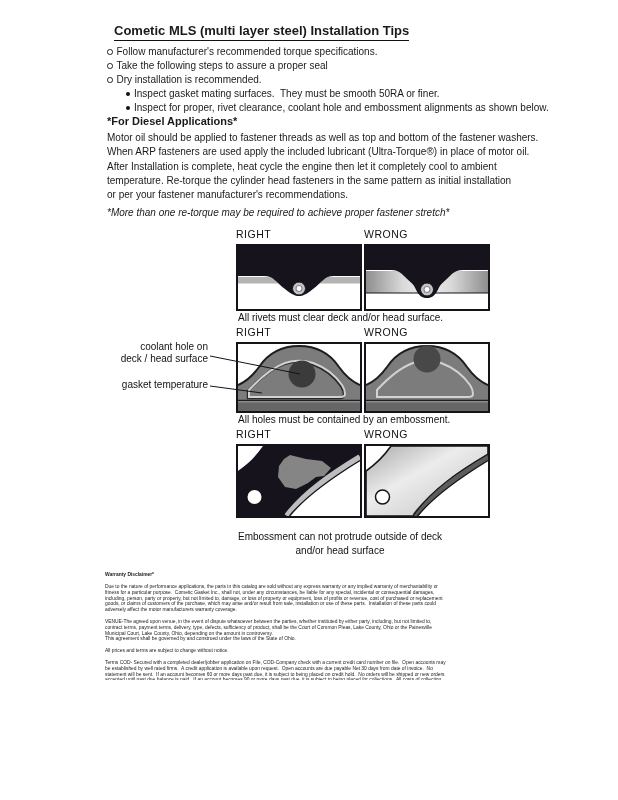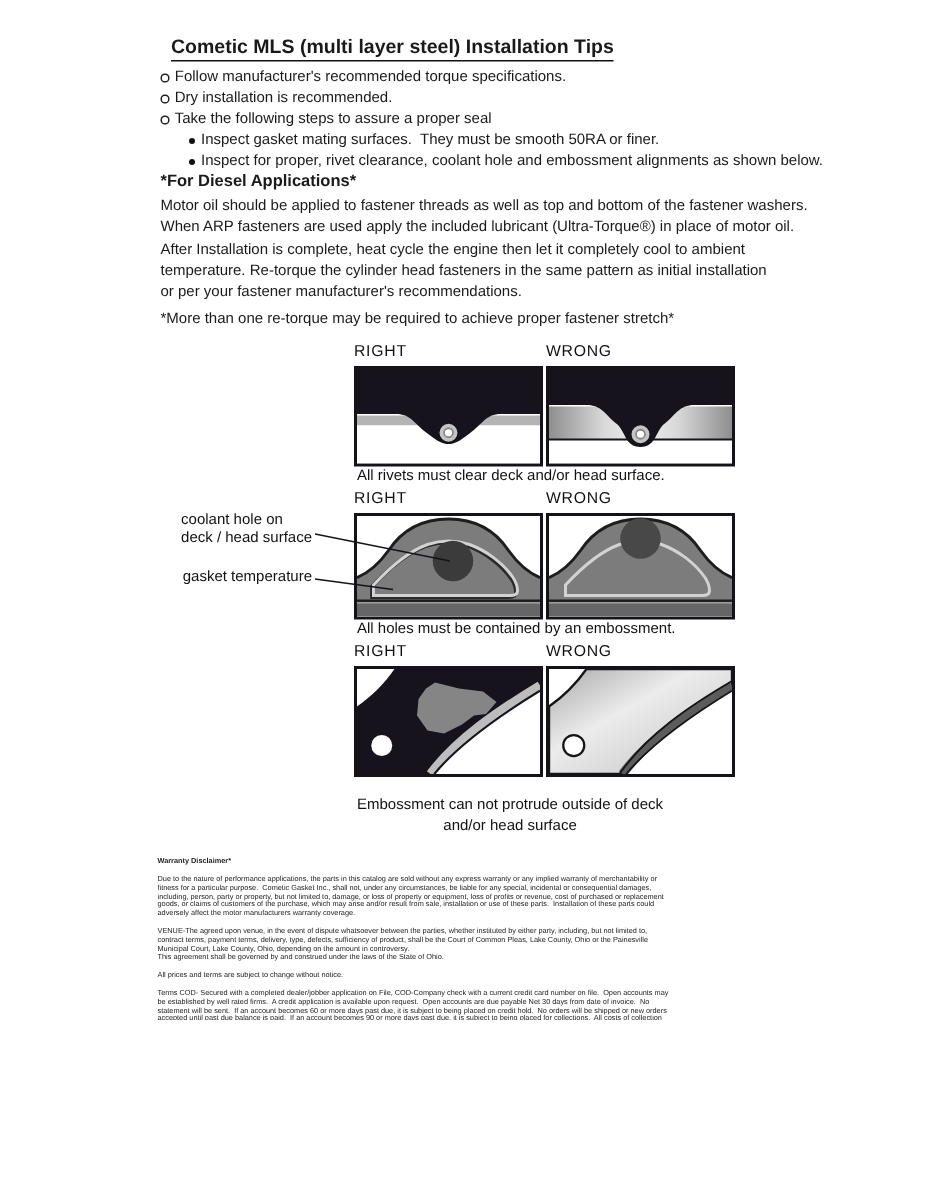--- a/index.html
+++ b/index.html
@@ -19,49 +19,49 @@
   .ob{width:3.5px;height:3.5px;border:1px solid #222;border-radius:50%;margin:4px 4px 0 0;flex:0 0 auto;}
   .fb{width:4px;height:4px;background:#111;border-radius:50%;margin:4.5px 4px 0 0;flex:0 0 auto;}
   .sub{margin-left:19px;}
   
   .h2{left:107px;top:115px;font-size:11px;font-weight:bold;}
   .para{font-size:10px;line-height:14px;white-space:pre;}
   
   .dlabel{width:126px;text-align:left;font-size:10.5px;font-weight:normal;letter-spacing:.5px;color:#111;}
   .dcap{font-size:10px;line-height:14px;white-space:pre-line;color:#111;text-align:center;}
   .panel{background:#fff;border:2px solid #15121a;width:122px;overflow:hidden;line-height:0;}
-  .callout{font-size:10px;line-height:12px;text-align:left;white-space:pre-line;color:#111;}
+  .callout{font-size:10px;line-height:12px;text-align:right;white-space:pre-line;color:#111;}
   
   .legal{left:105px;top:572px;width:430px;color:#222;}
   .legal-h{font-size:4.9px;font-weight:bold;margin:0 0 7px 0;white-space:pre;}
   .legal-p{font-size:4.9px;line-height:5.8px;margin:0 0 6px 0;white-space:pre;}
   .pagenum{left:375px;top:761px;font-size:12.5px;color:#2a2a2a;letter-spacing:.3px;margin-left:16px;}
 </style>
 </head>
 <body>
 
 <div class="page">
 
   <div class="abs title">Cometic MLS (multi layer steel) Installation Tips</div>
 
   <div class="abs tips">
     <div class="tipline"><span class="ob"></span><span>Follow manufacturer's recommended torque specifications.</span></div>
+    <div class="tipline"><span class="ob"></span><span>Take the following steps to assure a proper seal</span></div>
     <div class="tipline"><span class="ob"></span><span>Dry installation is recommended.</span></div>
-    <div class="tipline"><span class="ob"></span><span>Take the following steps to assure a proper seal</span></div>
     <div class="tipline sub"><span class="fb"></span><span>Inspect gasket mating surfaces.  They must be smooth 50RA or finer.</span></div>
     <div class="tipline sub"><span class="fb"></span><span>Inspect for proper, rivet clearance, coolant hole and embossment alignments as shown below.</span></div>
   </div>
 
   <div class="abs h2">*For Diesel Applications*</div>
   <div class="abs para" style="left:107px;top:131px;">Motor oil should be applied to fastener threads as well as top and bottom of the fastener washers.
 When ARP fasteners are used apply the included lubricant (Ultra-Torque®) in place of motor oil.</div>
   <div class="abs para" style="left:107px;top:160px;">After Installation is complete, heat cycle the engine then let it completely cool to ambient
 temperature. Re-torque the cylinder head fasteners in the same pattern as initial installation
 or per your fastener manufacturer's recommendations.</div>
-  <div class="abs para" style="left:107px;top:206px;">*More than one re-torque may be required to achieve proper fastener stretch*</div>
+  <div class="abs para" style="left:107px;top:206px;font-style:italic;">*More than one re-torque may be required to achieve proper fastener stretch*</div>
 
   <div class="abs dlabel" style="left:236px;top:228px;">RIGHT</div>
   <div class="abs dlabel" style="left:364px;top:228px;">WRONG</div>
 
   <div class="abs panel" style="left:236px;top:244px;height:63px;">
     <svg width="122" height="63" viewBox="0 0 122 63">
       <rect width="122" height="63" fill="#ffffff"></rect>
       <path d="M0,31 L32,31 L46,37.5 L0,37.5 Z" fill="#b4b4b4"></path>
       <path d="M122,31 L90,31 L76,37.5 L122,37.5 Z" fill="#b4b4b4"></path>
       <path d="M0,0 H122 V30 H96 C86,30 84.5,36 75,43 C68,48.5 65,50 61,50 C57,50 54,48.5 47,43 C37.5,36 36,30 26,30 H0 Z" fill="#16131d"></path>

